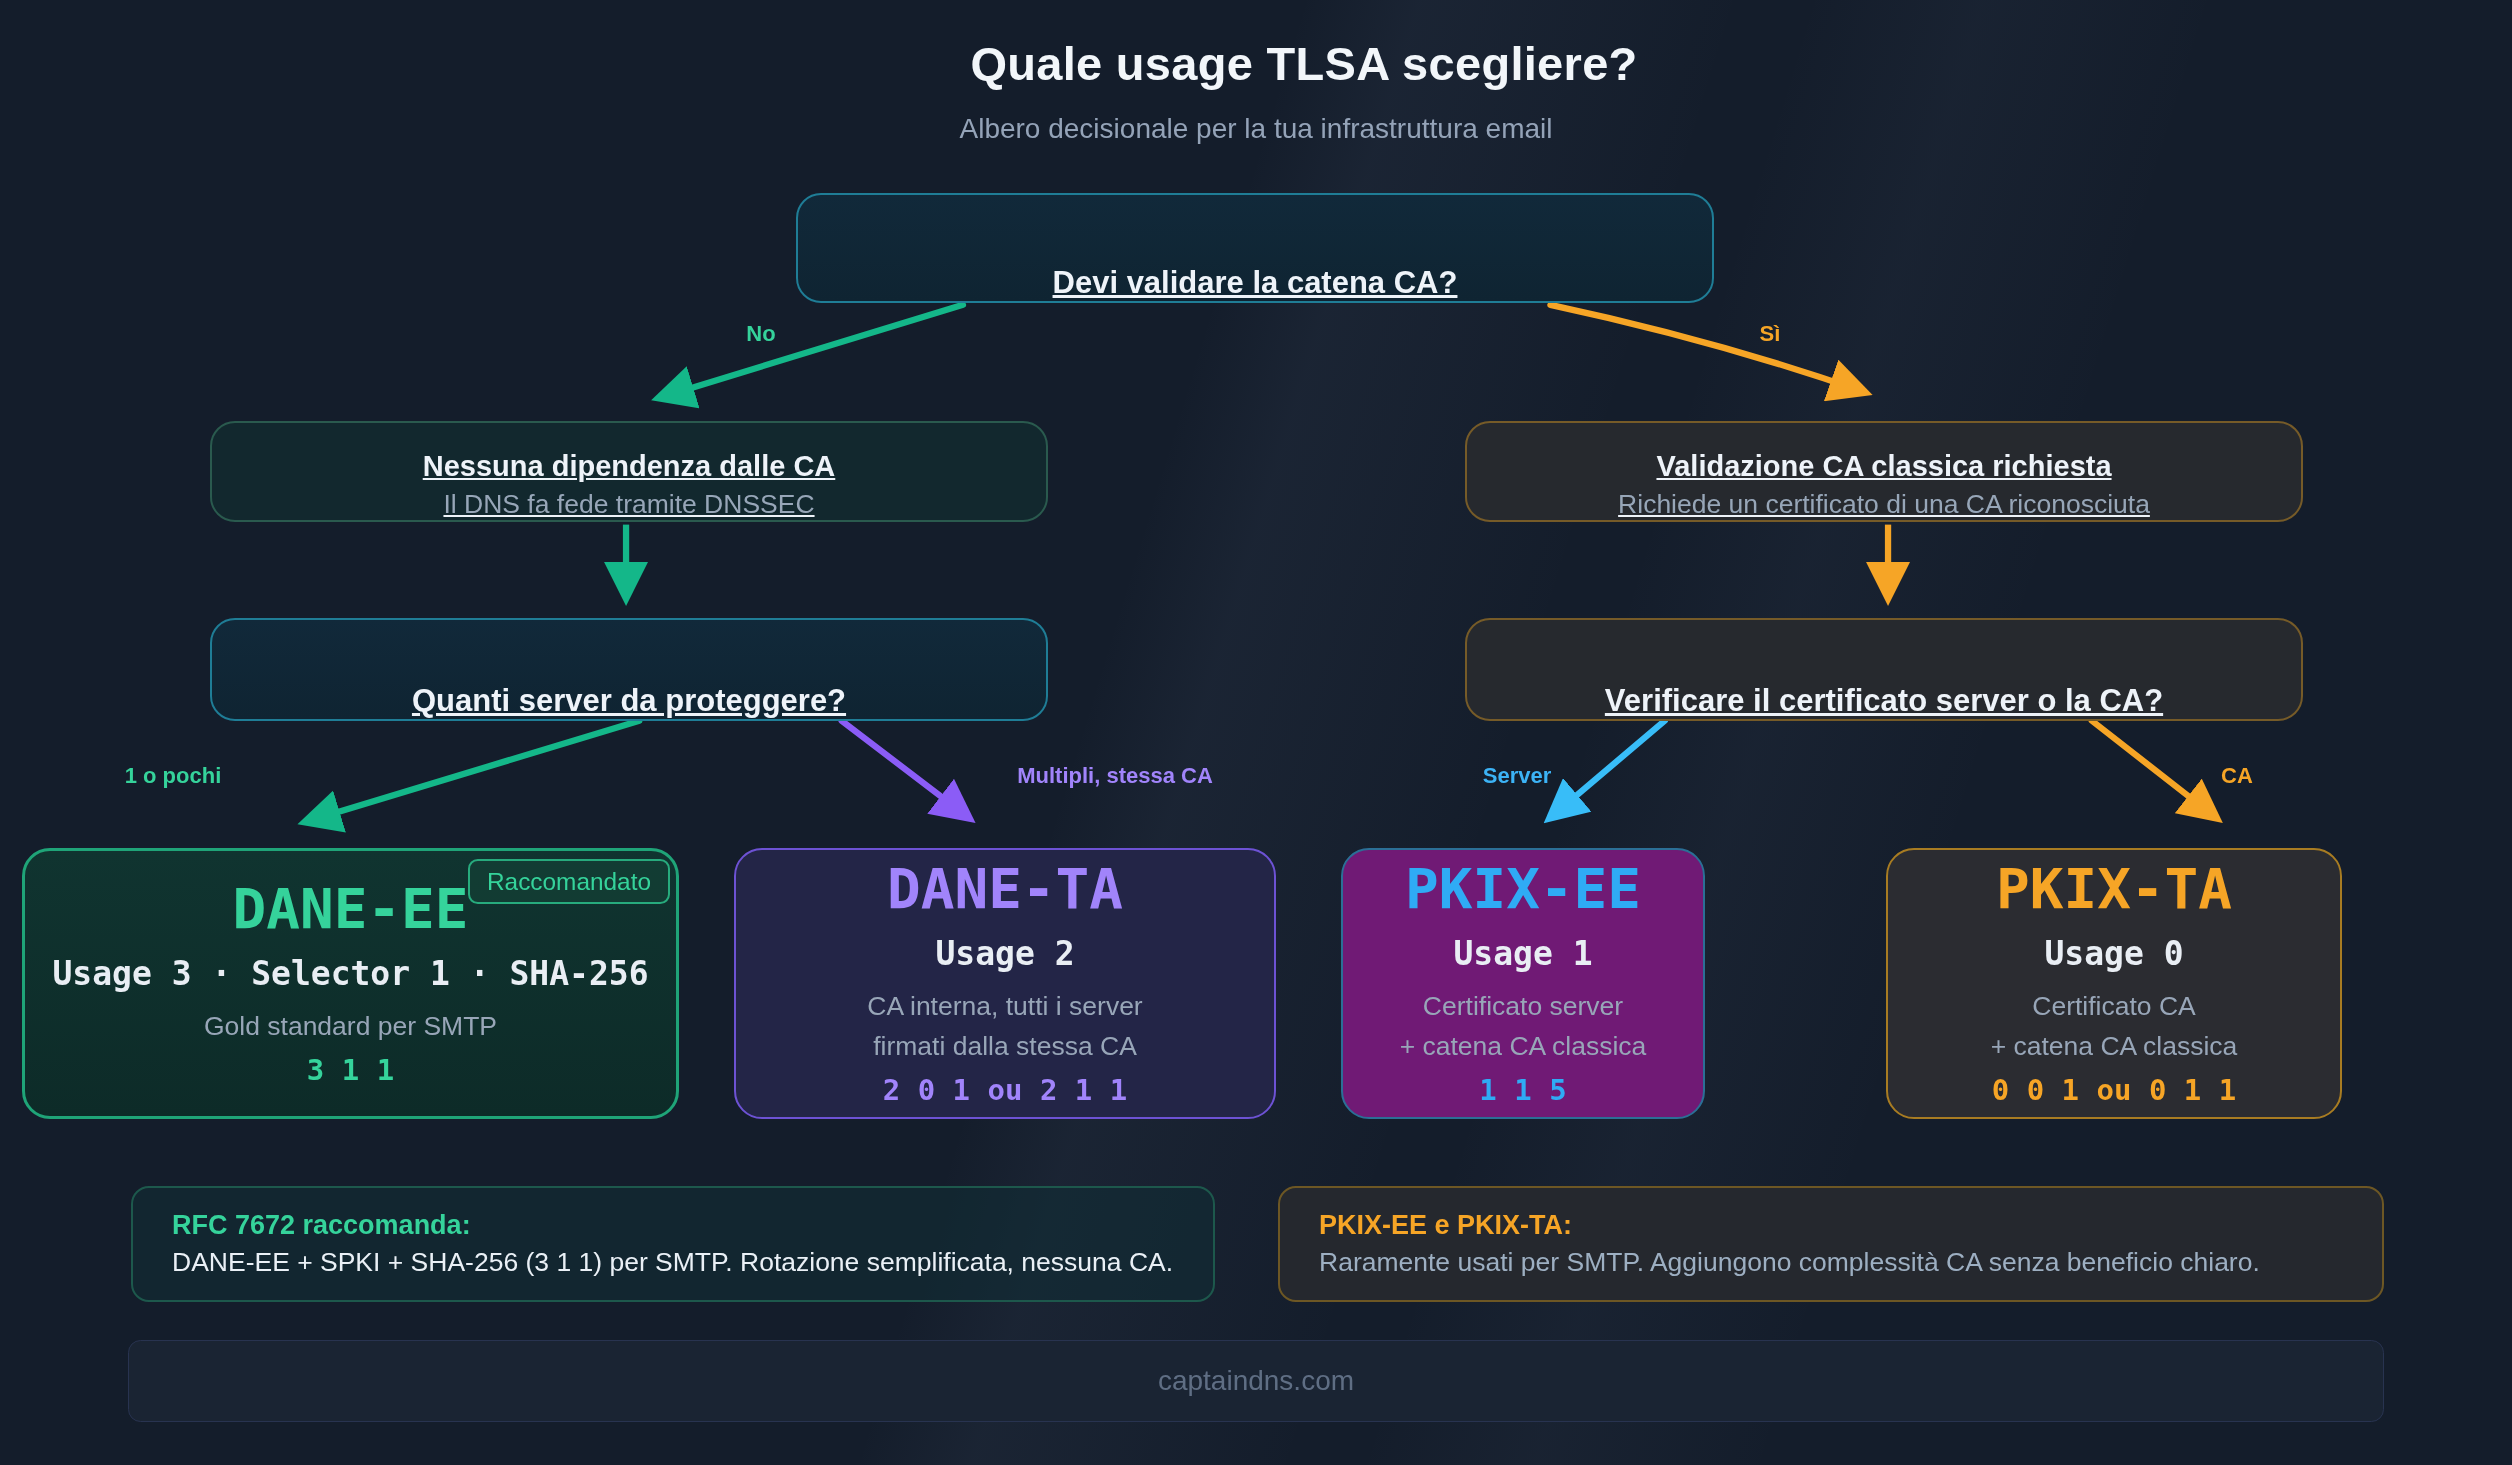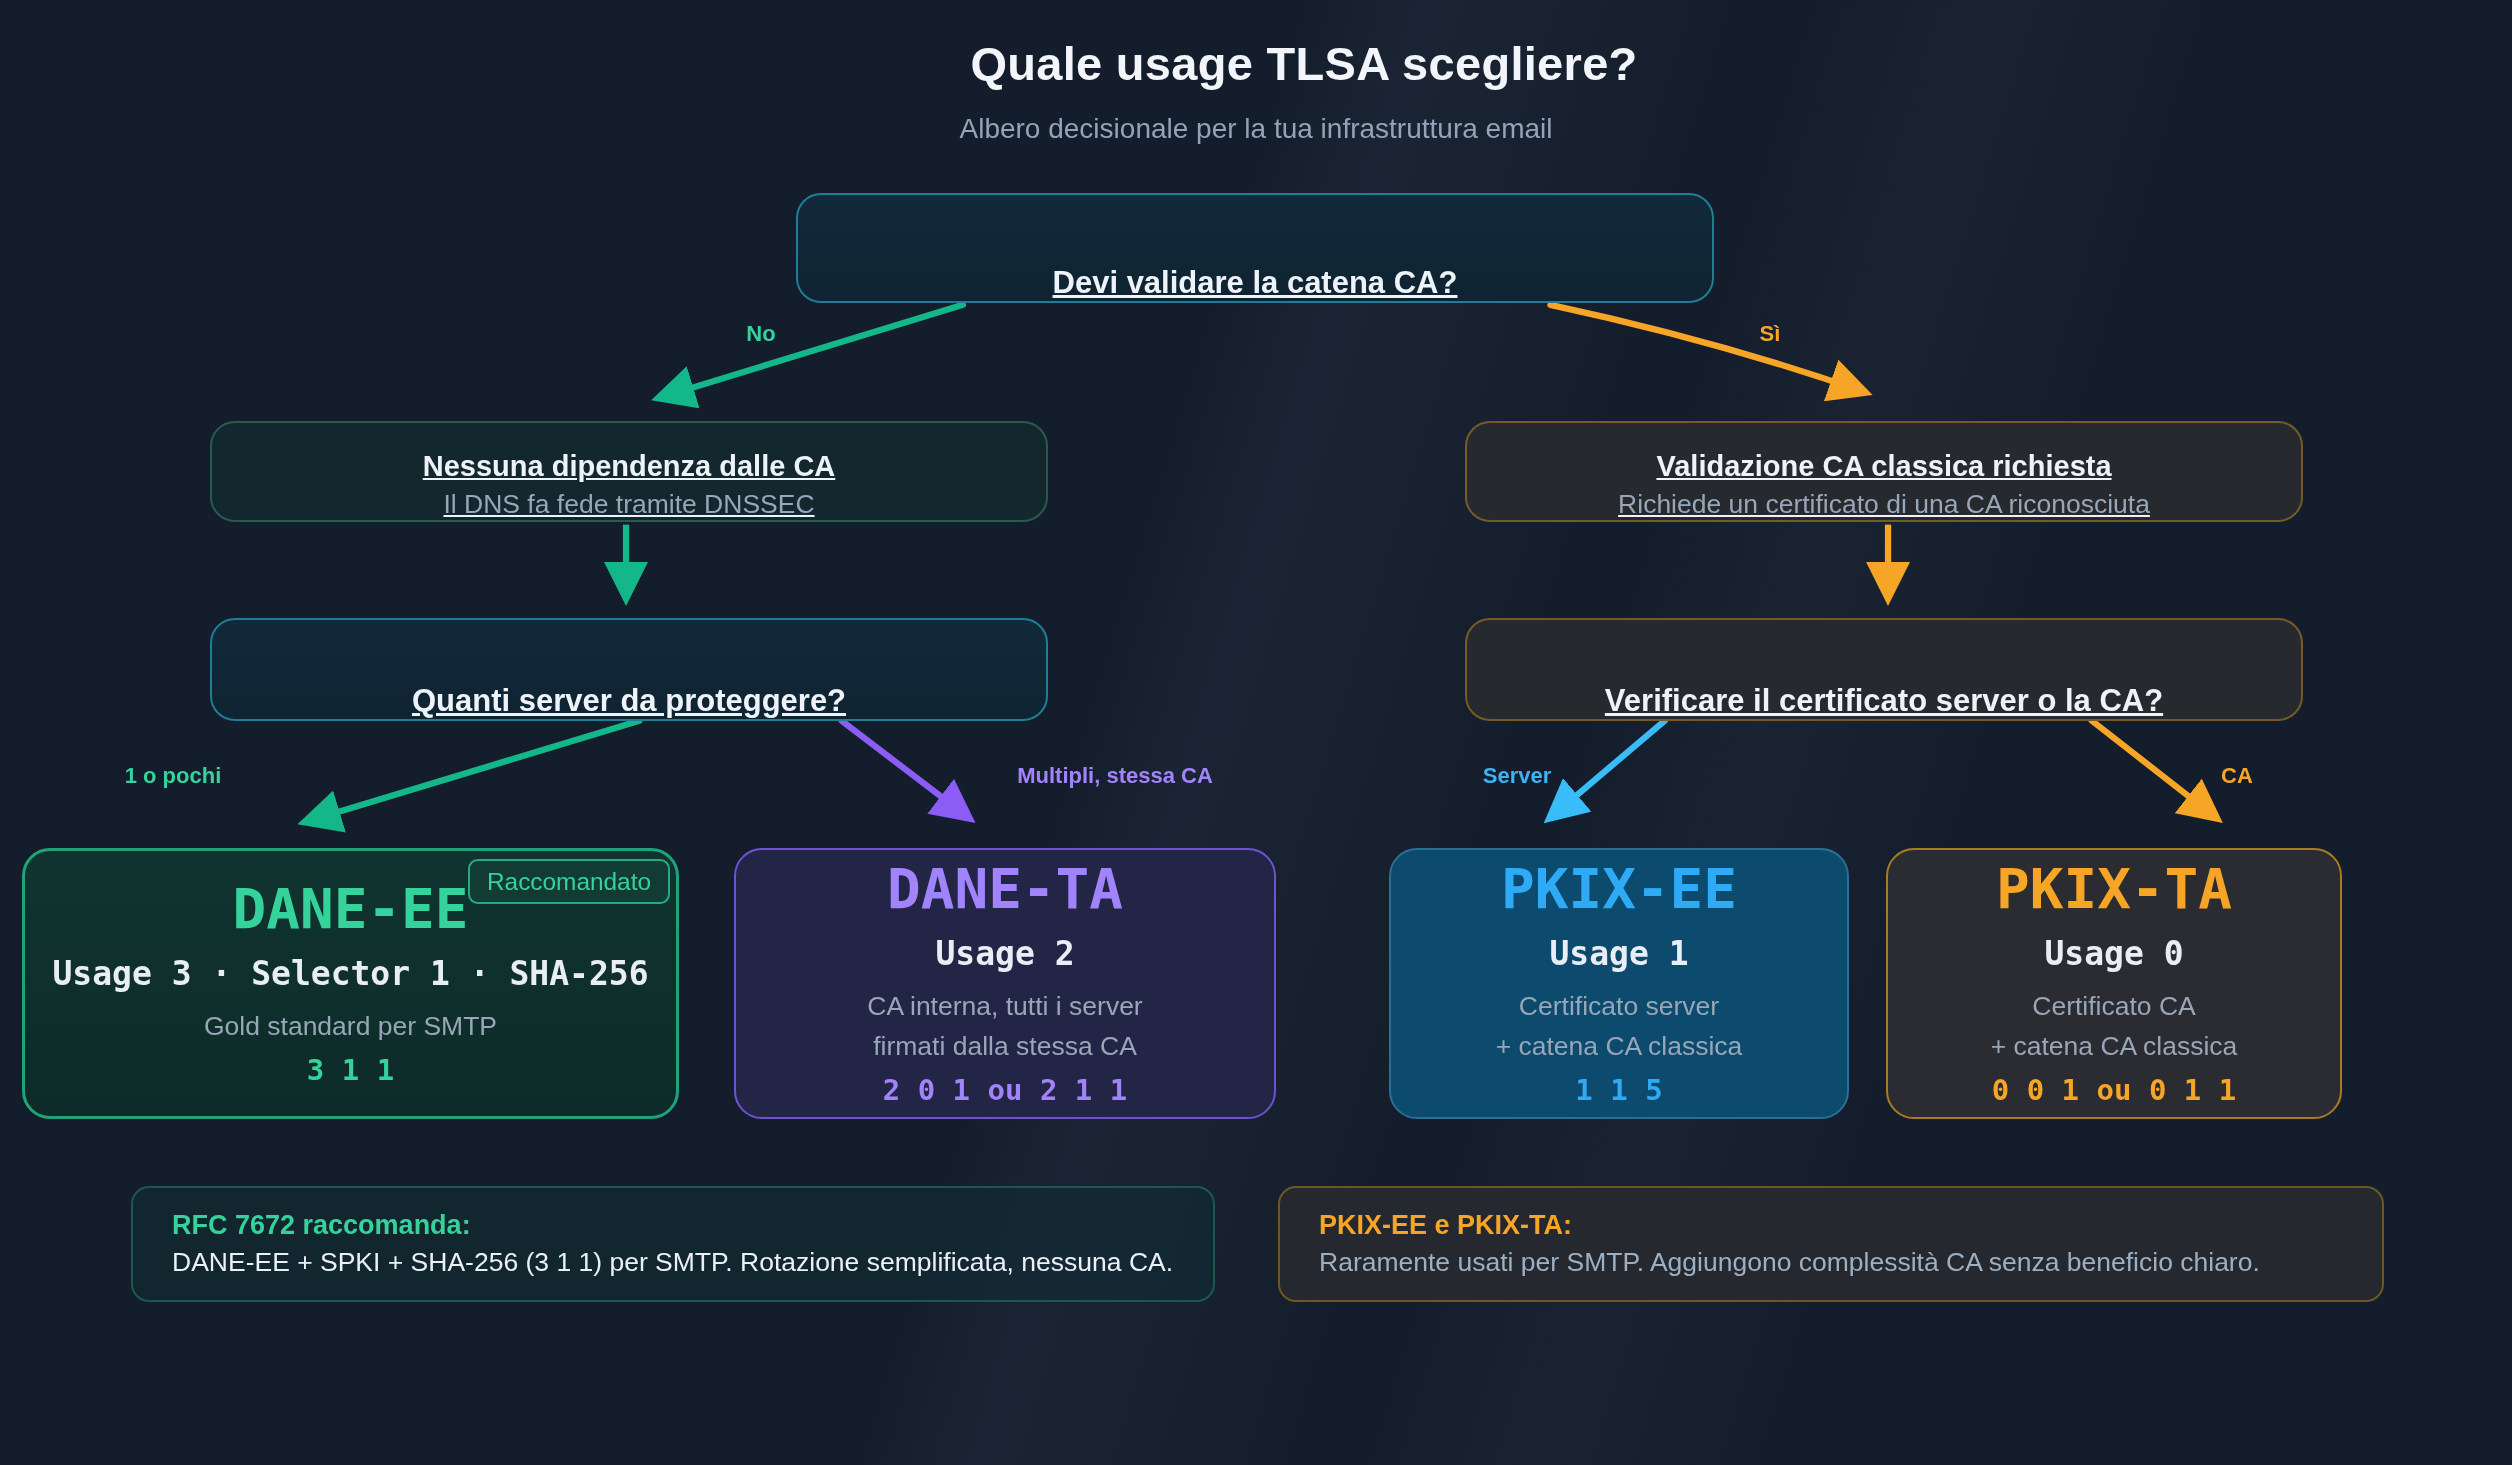--- a/index.html
+++ b/index.html
@@ -45,21 +45,21 @@
   .t-purple{color:#a184fb;}
   .t-blue{color:#3cb3f6;}
   
   .card{
     position:absolute;top:848px;height:271px;border-radius:28px;box-sizing:border-box;
     display:flex;flex-direction:column;align-items:center;justify-content:center;
     text-align:center;
   }
   .card-dane-ee{left:22px;width:657px;background:linear-gradient(180deg,#103430 0%,#0d2b28 100%);border:3.5px solid #1fa478;}
   .card-dane-ta{left:734px;width:542px;background:#232547;border:2.8px solid #6d52d4;}
-  .card-pkix-ee{left:1341px;width:460px;background:#0c4a6e;border:2.8px solid #2b6f96;margin-left:48px;}
+  .card-pkix-ee{left:1341px;width:364px;background:#701a75;border:2.8px solid #2b6f96;}
   .card-pkix-ta{left:1886px;width:456px;background:#2b2c31;border:2.8px solid #a87c22;}
   .card-title{font-family:"DejaVu Sans Mono",monospace;font-weight:700;font-size:56px;line-height:1.05;margin-bottom:15.4px;}
   .card-usage{font-family:"DejaVu Sans Mono",monospace;font-weight:700;font-size:33px;color:#e9eef4;margin-bottom:14px;white-space:nowrap;}
   .card-desc{font-size:26.5px;color:#98a6b8;line-height:1.5;}
   .card-code{font-family:"DejaVu Sans Mono",monospace;font-weight:600;font-size:29px;margin-top:7px;white-space:nowrap;}
   .badge{
     position:absolute;top:8.4px;right:6.3px;
     border:2.1px solid #27ab7d;border-radius:9.8px;
     background:rgba(22,70,58,0.45);
     padding:6.3px 16.7px;font-size:24.4px;color:#35d39b;
@@ -180,15 +180,18 @@
 
   <div class="note note-rfc">
     <div class="note-heading t-green">RFC 7672 raccomanda:</div>
     <div class="note-body">DANE-EE + SPKI + SHA-256 (3 1 1) per SMTP. Rotazione semplificata, nessuna CA.</div>
   </div>
   <div class="note note-pkix">
     <div class="note-heading t-orange">PKIX-EE e PKIX-TA:</div>
     <div class="note-body">Raramente usati per SMTP. Aggiungono complessità CA senza beneficio chiaro.</div>
   </div>
 
+  <div class="footer">
+    <span>captaindns.com</span>
+  </div>
 
 </div>
 
 
 </body></html>

